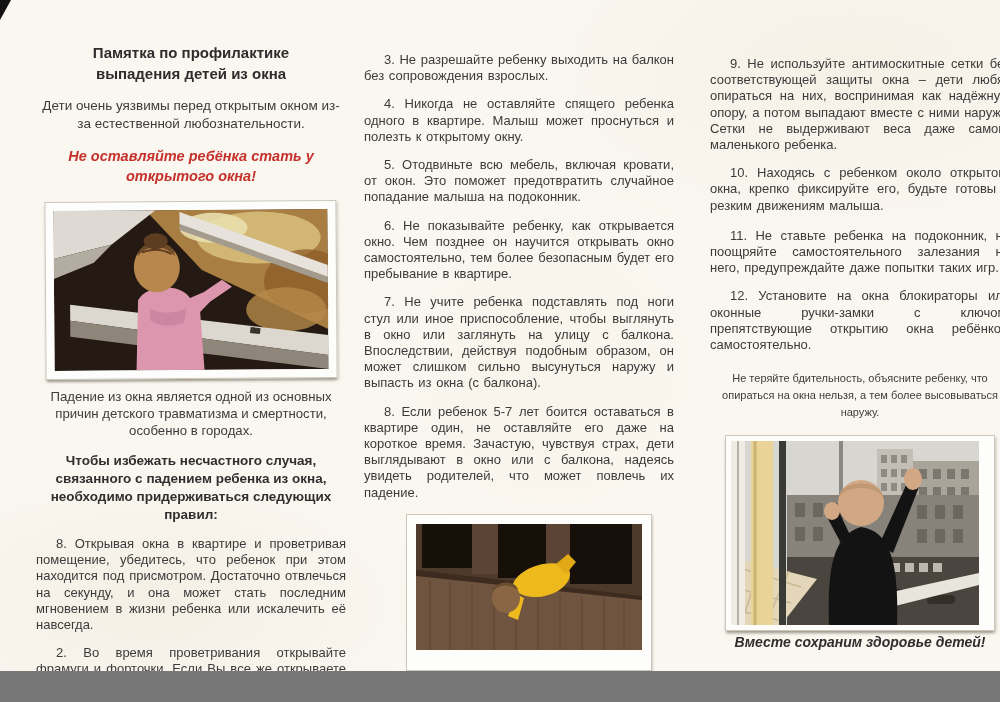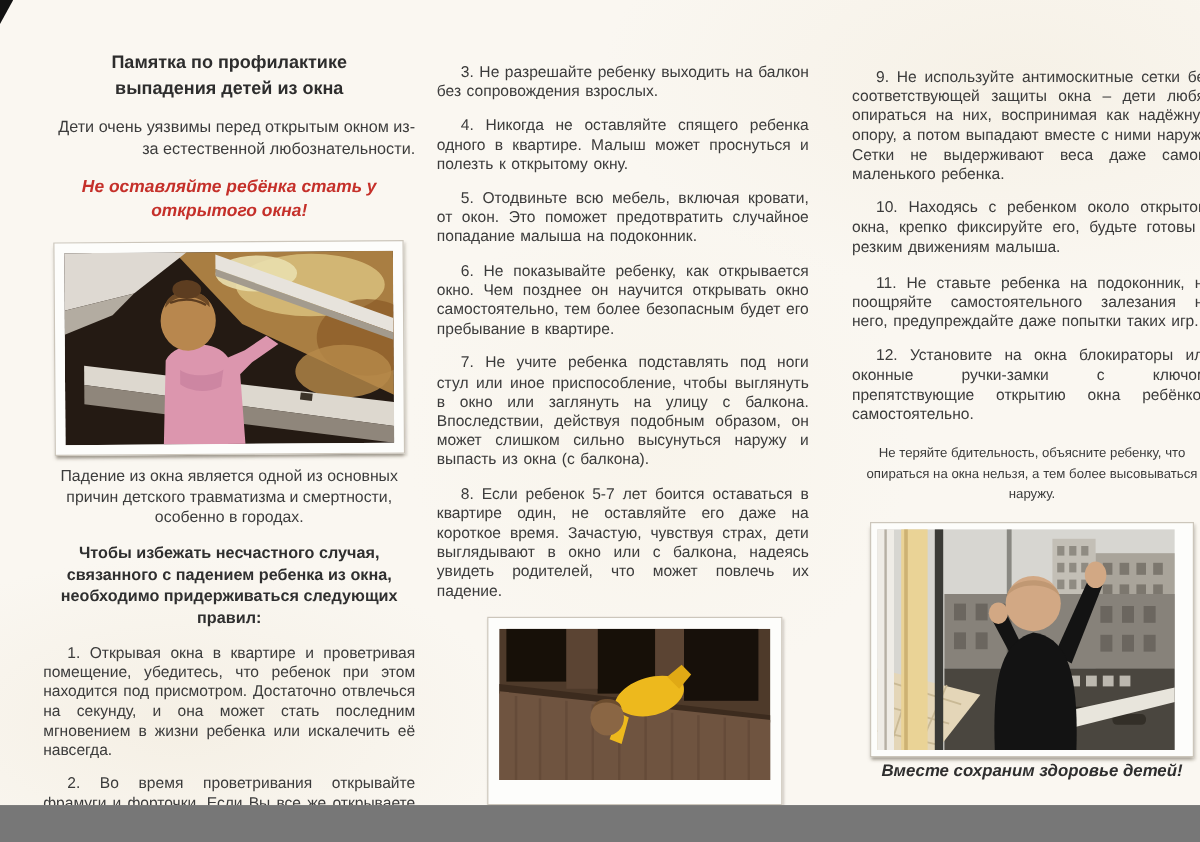--- a/index.html
+++ b/index.html
@@ -20,21 +20,21 @@
   .col { position:absolute; top:40px; }
   .col1 { left:36px;  width:310px; }
   .col2 { left:364px; width:310px; }
   .col3 { left:710px; width:300px; top:44px; }
 
   .doc-title {
     font-size:15px; font-weight:bold; line-height:21px; text-align:center;
     color:#2d2d2d; max-width:282px; margin:2px auto 0;
   }
   .intro {
-    font-size:13.5px; line-height:18px; text-align:right; margin-top:13px; color:#3c3c3c;
+    font-size:13.5px; line-height:18px; text-align:center; margin-top:13px; color:#3c3c3c;
   }
   .warning {
     font-size:14.5px; font-weight:bold; font-style:italic; line-height:20px;
     text-align:center; color:#c5302a; max-width:252px; margin:13px auto 0;
   }
   .para {
     font-size:13px; line-height:16.2px; text-align:justify; text-indent:20px;
     margin:12px 0 0 0; color:#3b3b3b; word-spacing:1px;
   }
   .para.noindent { text-indent:0; margin-top:0; }
@@ -94,21 +94,21 @@
         <path d="M96,98 C104,104 122,104 132,98 L130,112 C118,118 104,116 96,110 Z" fill="#c67f9c" opacity="0.7"></path>
         <ellipse cx="103" cy="57" rx="23" ry="25" fill="#b8874e"></ellipse>
         <path d="M84,46 C84,28 122,28 121,46 C112,34 92,34 84,46 Z" fill="#6e4a26"></path>
         <ellipse cx="102" cy="31" rx="12" ry="8" fill="#5d3d20"></ellipse>
         <path d="M88,42 Q104,36 118,44" stroke="#5d3d20" stroke-width="2" fill="none"></path>
       </svg>
     </div>
 
     <div class="caption">Падение из окна является одной из основных причин детского травматизма и смертности, особенно в городах.</div>
     <div class="rules-heading">Чтобы избежать несчастного случая, связанного с падением ребенка из окна, необходимо придерживаться следующих правил:</div>
-    <p class="para">1. Открывая окна в квартире и проветривая помещение, убедитесь, что ребенок при этом находится под присмотром. Достаточно отвлечься на секунду, и она может стать последним мгновением в жизни ребенка или искалечить её навсегда.</p>
+    <p class="para">8. Открывая окна в квартире и проветривая помещение, убедитесь, что ребенок при этом находится под присмотром. Достаточно отвлечься на секунду, и она может стать последним мгновением в жизни ребенка или искалечить её навсегда.</p>
     <p class="para">2. Во время проветривания открывайте фрамуги и форточки. Если Вы все же открываете окно, то не открывайте его больше</p>
   </div>
 
   <div class="col col2">
     <p class="para">3. Не разрешайте ребенку выходить на балкон без сопровождения взрослых.</p>
     <p class="para">4. Никогда не оставляйте спящего ребенка одного в квартире. Малыш может проснуться и полезть к открытому окну.</p>
     <p class="para">5. Отодвиньте всю мебель, включая кровати, от окон. Это поможет предотвратить случайное попадание малыша на подоконник.</p>
     <p class="para">6. Не показывайте ребенку, как открывается окно. Чем позднее он научится открывать окно самостоятельно, тем более безопасным будет его пребывание в квартире.</p>
     <p class="para">7. Не учите ребенка подставлять под ноги стул или иное приспособление, чтобы выглянуть в окно или заглянуть на улицу с балкона. Впоследствии, действуя подобным образом, он может слишком сильно высунуться наружу и выпасть из окна (с балкона).</p>
     <p class="para">8. Если ребенок 5-7 лет боится оставаться в квартире один, не оставляйте его даже на короткое время. Зачастую, чувствуя страх, дети выглядывают в окно или с балкона, надеясь увидеть родителей, что может повлечь их падение.</p>

